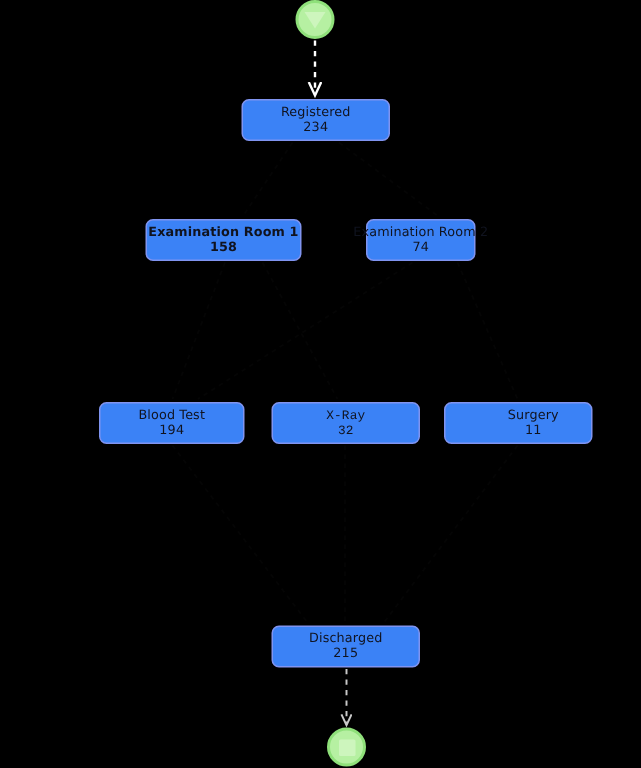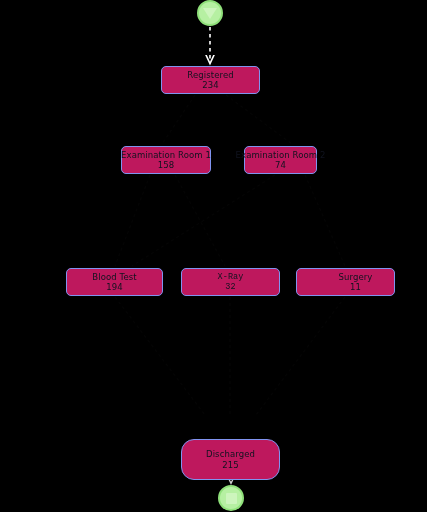--- a/index.html
+++ b/index.html
@@ -27,21 +27,21 @@
     position: absolute;
     left: 0;
     top: 0;
     width: 427px;
     height: 512px;
     pointer-events: none;
   }
   .node {
     position: absolute;
     box-sizing: border-box;
-    background: #be185d;
+    background: #3b82f6;
     border: 1px solid #8094f0;
     border-radius: 5px;
     display: flex;
     flex-direction: column;
     align-items: center;
     justify-content: center;
     color: #10131f;
     line-height: 1.18;
     text-align: center;
   }
@@ -110,21 +110,21 @@
 
   <div class="terminal" id="start-node" style="left: 197px; top: 0px; width: 26px; height: 26px;">
     <span class="glyph-triangle"></span>
   </div>
 
   <div class="node" id="node-registered" style="left: 161px; top: 66px; width: 99px; height: 28px;">
     <span class="node-label">Registered</span>
     <span class="node-count">234</span>
   </div>
 
-  <div class="node" id="node-exam-room-1" style="left: 121px; top: 146px; width: 90px; height: 28px;">
+  <div class="node" id="node-exam-room-1" style="left: 97px; top: 146px; width: 104px; height: 28px; font-weight: bold;">
     <span class="node-label">Examination Room 1</span>
     <span class="node-count">158</span>
   </div>
 
   <div class="node" id="node-exam-room-2" style="left: 244px; top: 146px; width: 73px; height: 28px;">
     <span class="node-label">Examination Room 2</span>
     <span class="node-count">74</span>
   </div>
 
   <div class="node" id="node-blood-test" style="left: 66px; top: 268px; width: 97px; height: 28px;">
@@ -135,21 +135,21 @@
   <div class="node" id="node-x-ray" style="left: 181px; top: 268px; width: 99px; height: 28px; font-family: Liberation Mono, monospace;">
     <span class="node-label">X-Ray</span>
     <span class="node-count">32</span>
   </div>
 
   <div class="node" id="node-surgery" style="left: 296px; top: 268px; width: 99px; height: 28px; padding-left: 20px;">
     <span class="node-label">Surgery</span>
     <span class="node-count">11</span>
   </div>
 
-  <div class="node" id="node-discharged" style="left: 181px; top: 439px; width: 99px; height: 41px; border-radius: 13px;">
+  <div class="node" id="node-discharged" style="left: 181px; top: 417px; width: 99px; height: 28px;">
     <span class="node-label">Discharged</span>
     <span class="node-count">215</span>
   </div>
 
   <div class="terminal" id="end-node" style="left: 218px; top: 485px; width: 26px; height: 26px;">
     <span class="glyph-square"></span>
   </div>
 
 </div>
 

